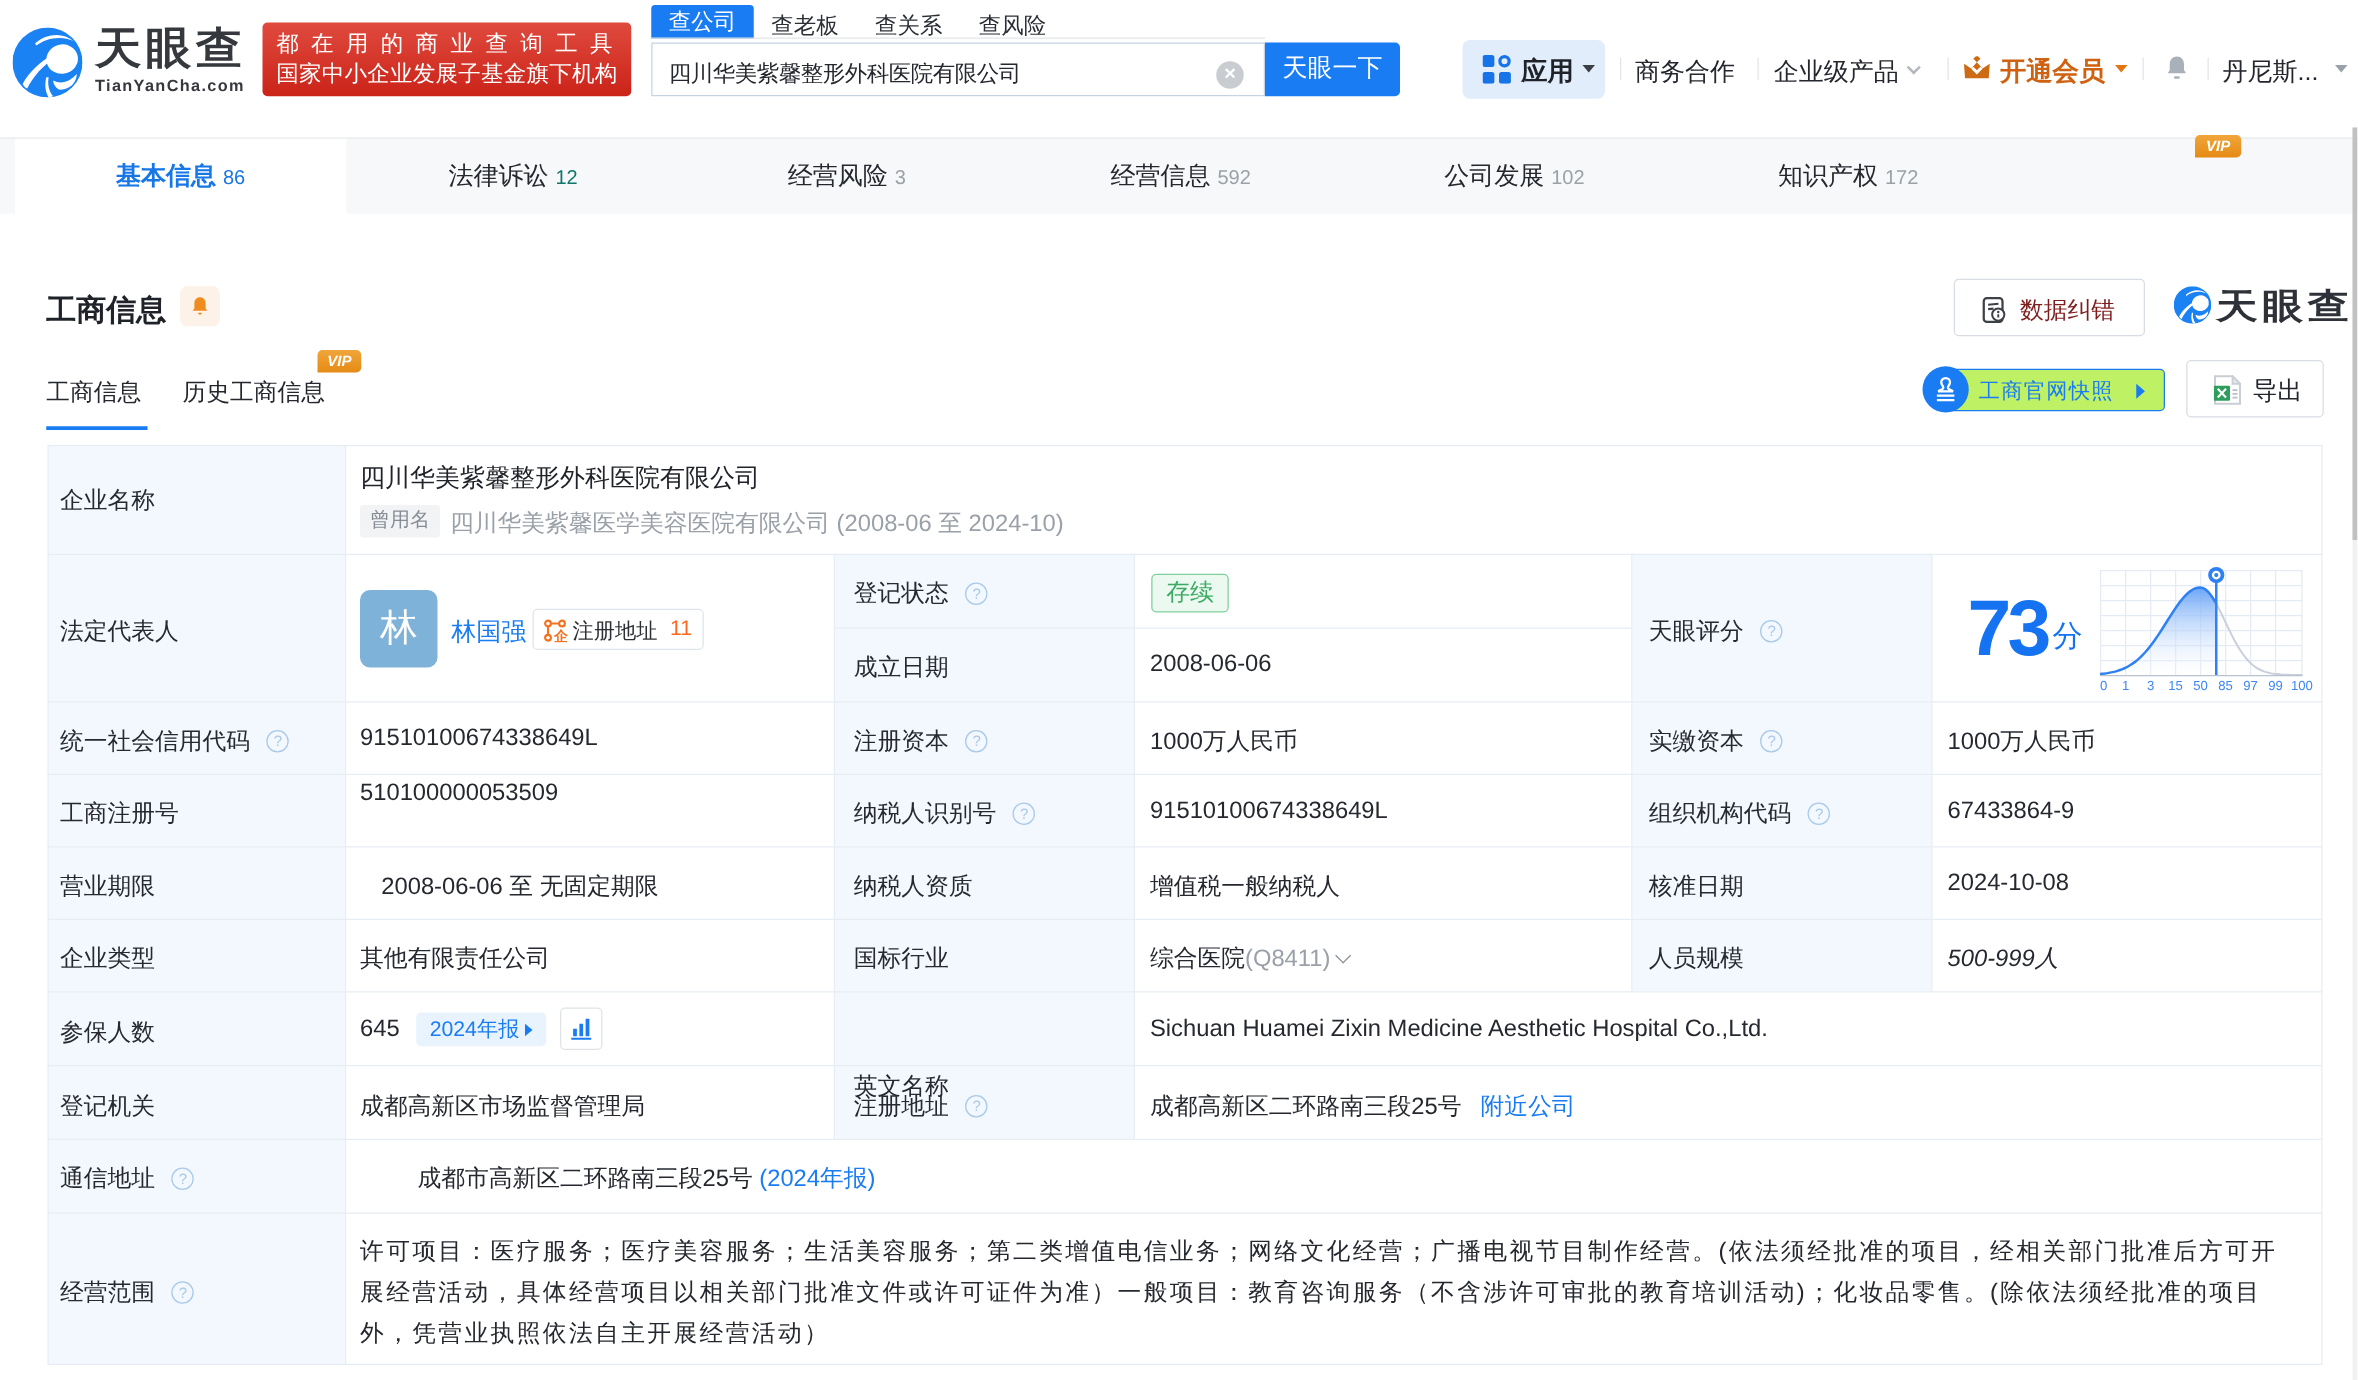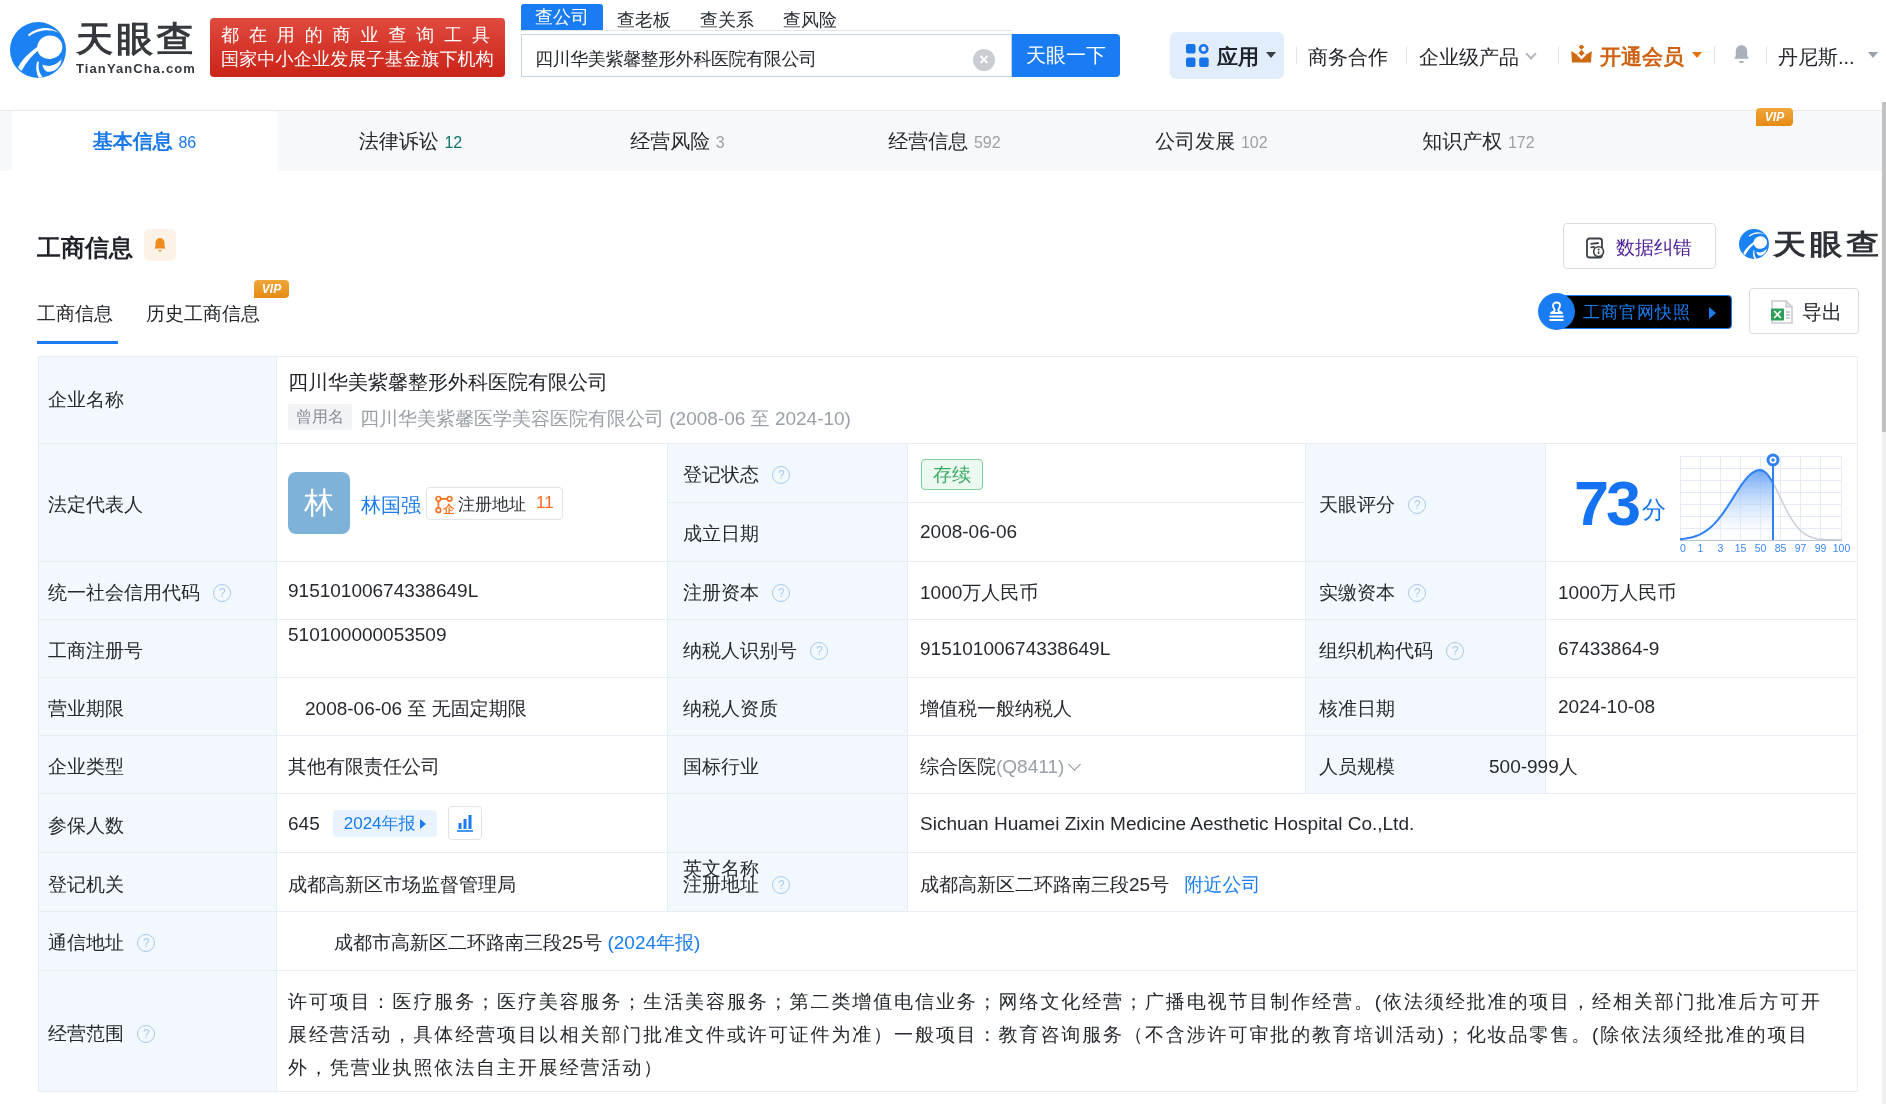--- a/index.html
+++ b/index.html
@@ -102,40 +102,40 @@
   </div>
 
   <div class="abs" style="left:1563px;top:52px;width:153px;height:46px;border:1px solid #d8dce3;border-radius:4px;background:#fff;">
     <svg style="position:absolute;left:21px;top:13px;" width="21" height="22" viewBox="0 0 21 22">
       <rect x="2" y="1.5" width="15" height="19" rx="2.5" fill="none" stroke="#3c4047" stroke-width="1.8"></rect>
       <path d="M5.5,6.8 L13.8,6 M5.5,10.3 L9.8,9.9" stroke="#3c4047" stroke-width="1.8" fill="none"></path>
       <circle cx="13.6" cy="14.6" r="4.9" fill="#fff" stroke="#3c4047" stroke-width="1.6"></circle>
       <circle cx="13.6" cy="12.6" r="1" fill="#3c4047"></circle>
       <path d="M13.6,14.4 L13.6,17" stroke="#3c4047" stroke-width="1.5"></path>
     </svg>
-    <div style="position:absolute;left:52px;top:11px;font-size:19px;color:#4c1d95;">数据纠错</div>
+    <div style="position:absolute;left:52px;top:11px;font-size:19px;color:#7f1d1d;">数据纠错</div>
   </div>
 
   <svg class="abs" style="left:1739px;top:58px;" width="30" height="30" viewBox="0 0 62 62">
     <circle cx="31" cy="31" r="31" fill="#1b82f4"></circle>
     <ellipse cx="44" cy="28" rx="14" ry="13" fill="#fff" transform="rotate(-12 44 28)"></ellipse>
     <path d="M29,35 C35,43 48,44 58,35 C57,44 47,51 37,48 C31,45 29,40 29,35 Z" fill="#1b82f4"></path>
     <path d="M36,47 C44,51 52,47 57,41 C57,49 50,56 41,55 C38,53 36,50 36,47 Z" fill="#fff"></path>
     <path d="M20,14 C30,5 45,4 54,12 C44,7 30,9 21,16 Z" fill="#fff"></path>
     <path d="M36,24 C25,30 14,40 9,50 C10,52 11,53 13,54 C18,44 27,33 38,27 C37,25 36,24 36,24 Z" fill="#fff"></path>
     <path d="M32,44 C31,50 32,56 36,61 L32,62 C28,55 29,48 30,44 Z" fill="#fff"></path>
   </svg>
   <div class="abs" style="left:1773px;top:60px;font-size:28px;line-height:28px;font-weight:700;color:#2e3238;letter-spacing:3px;white-space:nowrap;transform:scaleX(1.18);transform-origin:0 50%;">天眼查</div>
 
   <div class="abs" style="left:37px;top:130px;font-size:19px;color:#24272d;">工商信息</div>
   <div class="abs" style="left:37px;top:170px;width:81px;height:3px;background:#1a7cf2;"></div>
   <div class="abs" style="left:146px;top:130px;font-size:19px;color:#24272d;">历史工商信息</div>
   <div class="abs" style="left:254px;top:109px;width:35px;height:18px;background:linear-gradient(180deg,#f0a63a,#e68a15);border-radius:4px 4px 4px 0;color:#fff;font-size:12px;font-weight:700;font-style:italic;text-align:center;line-height:18px;">VIP</div>
 
-  <div class="abs" style="left:1556px;top:124px;width:176px;height:34px;border:1px solid #1a7cf2;border-radius:4px;background:#000000;">
+  <div class="abs" style="left:1556px;top:124px;width:176px;height:34px;border:1px solid #1a7cf2;border-radius:4px;background:#bef264;">
     <div style="position:absolute;left:26px;top:5px;font-size:17px;color:#1a7cf2;letter-spacing:1px;">工商官网快照</div>
     <span style="position:absolute;left:152px;top:11px;width:0;height:0;border-top:6px solid transparent;border-bottom:6px solid transparent;border-left:7px solid #1a7cf2;"></span>
   </div>
   <div class="abs" style="left:1538px;top:122px;width:37px;height:37px;border-radius:50%;background:#1a7cf2;">
     <svg style="position:absolute;left:8px;top:7px;" width="21" height="23" viewBox="0 0 21 23" fill="none" stroke="#fff" stroke-width="1.8">
       <path d="M10.5,2.5 C12.7,2.5 14,4 14,5.8 C14,7.2 13.2,8.2 12.6,9.2 C12.2,9.9 12.3,10.8 13,11.2 L16.5,13 L4.5,13 L8,11.2 C8.7,10.8 8.8,9.9 8.4,9.2 C7.8,8.2 7,7.2 7,5.8 C7,4 8.3,2.5 10.5,2.5 Z"></path>
       <path d="M3.5,16.5 L17.5,16.5 M3.5,20 L17.5,20"></path>
     </svg>
   </div>
   <div class="abs" style="left:1749px;top:117px;width:110px;height:46px;border:1px solid #d8dce3;border-radius:4px;background:#fff;">
@@ -271,21 +271,21 @@
 <div class="lbltx" style="left:683px;top:696px;">纳税人资质</div>
 <div class="valtx" style="left:920px;top:696px;">增值税一般纳税人</div>
 <div class="lbltx" style="left:1319px;top:696px;">核准日期</div>
 <div class="valtx" style="left:1558px;top:696px;">2024-10-08</div>
 
 <div class="lbltx" style="left:48px;top:754px;">企业类型</div>
 <div class="valtx" style="left:288px;top:754px;">其他有限责任公司</div>
 <div class="lbltx" style="left:683px;top:754px;">国标行业</div>
 <div class="valtx" style="left:920px;top:754px;">综合医院<span style="color:#9aa0a8;">(Q8411)</span> <span class="chev" style="border-color:#878d96;border-width:1.5px;width:9px;height:9px;"></span></div>
 <div class="lbltx" style="left:1319px;top:754px;">人员规模</div>
-<div class="valtx" style="left:1489px;top:754px;">500-999人</div>
+<div class="valtx" style="left:1558px;top:754px;font-style:italic;">500-999人</div>
 
 <div class="lbltx" style="left:48px;top:813px;">参保人数</div>
 <div class="valtx" style="left:288px;top:813px;">645</div>
 <div class="abs" style="left:333px;top:810px;width:104px;height:27px;background:#e8f3fe;border-radius:4px;color:#1a7cf2;font-size:17px;line-height:27px;text-align:center;">2024年报 <span style="display:inline-block;width:0;height:0;border-top:5px solid transparent;border-bottom:5px solid transparent;border-left:6px solid #1a7cf2;"></span></div>
 <div class="abs" style="left:448px;top:806px;width:34px;height:34px;border:1px solid #dfe3e8;border-radius:4px;background:#fff;">
   <svg style="position:absolute;left:7px;top:7px;" width="18" height="18" viewBox="0 0 18 18">
     <path d="M1,17 L17,17" stroke="#1a7cf2" stroke-width="1.6"></path>
     <rect x="2.5" y="9" width="3" height="6" fill="#1a7cf2"></rect>
     <rect x="7.5" y="5" width="3" height="10" fill="#1a7cf2"></rect>
     <rect x="12.5" y="1" width="3" height="14" fill="#1a7cf2"></rect>

